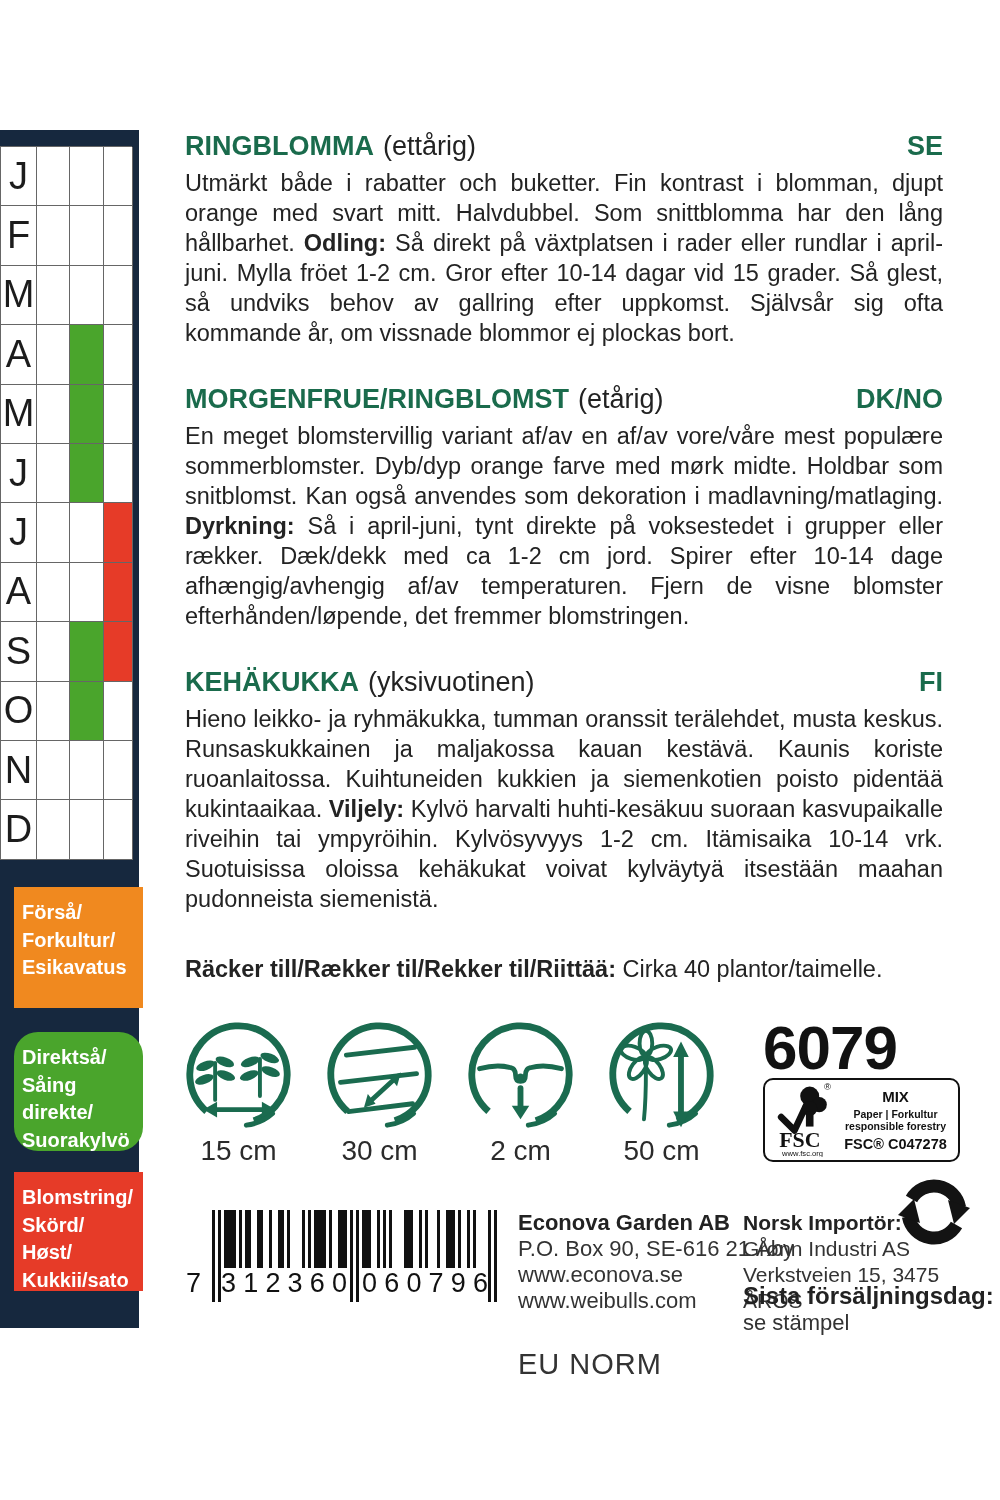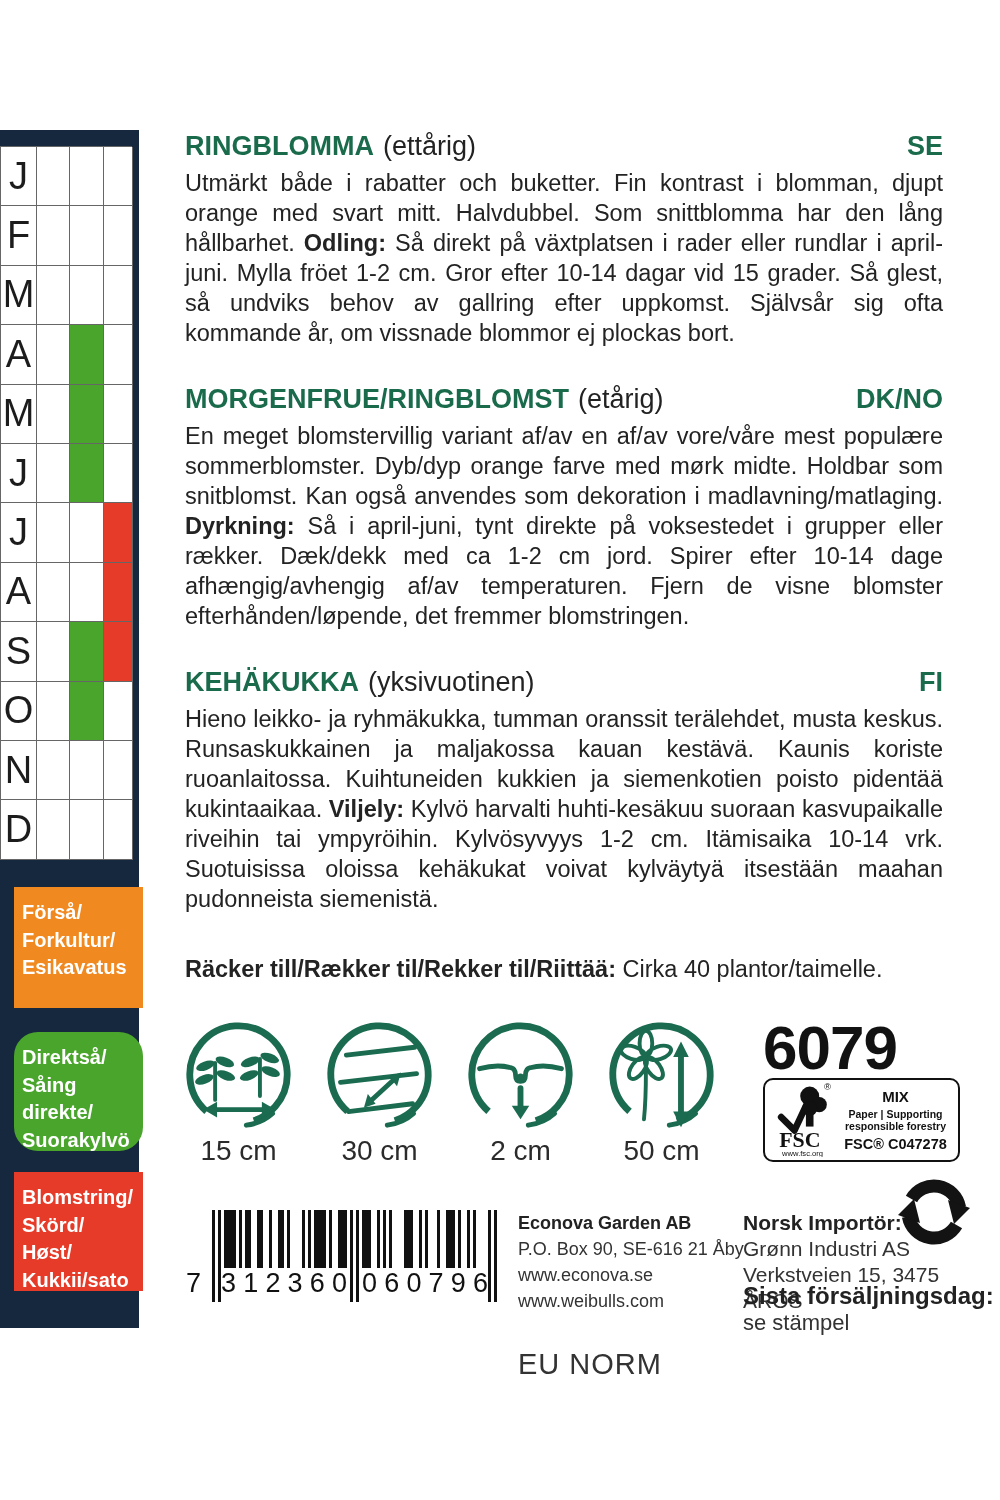--- a/index.html
+++ b/index.html
@@ -64,21 +64,21 @@
   
   .barcode{position:absolute;left:186px;top:1210px;width:330px;height:100px;}
   .barcode svg{position:absolute;left:26px;top:0;shape-rendering:crispEdges;}
   .bc-first{position:absolute;left:0;top:58px;font-size:27px;line-height:30px;color:#111;}
   .bc-digits{position:absolute;top:58px;width:126px;height:30px;line-height:30px;font-size:27px;
     color:#111;background:#fff;display:flex;justify-content:space-between;}
   .bc-left{left:35px;}
   .bc-right{left:176px;}
 
   
-  .publisher{position:absolute;left:518px;top:1210px;font-size:18px;line-height:26px;color:#333;}
+  .publisher{position:absolute;left:518px;top:1210px;font-size:22px;line-height:26px;color:#333;}
   .publisher .name{font-weight:bold;color:#222;}
   .eu-norm{position:absolute;left:518px;top:1348px;font-size:29px;color:#333;letter-spacing:1px;}
   .importer{position:absolute;left:743px;top:1210px;font-size:21px;line-height:26px;color:#333;}
   .importer .label{font-weight:bold;color:#222;}
   .expiry{position:absolute;left:743px;top:1282px;color:#222;}
   .expiry .label{font-weight:bold;font-size:24px;line-height:28px;}
   .expiry .value{font-size:22px;line-height:26px;color:#333;}
   .recycle{position:absolute;left:898px;top:1176px;width:72px;height:72px;}
 </style>
 </head>
@@ -265,21 +265,21 @@
         <circle cx="38" cy="18" r="10" fill="#111"></circle>
         <circle cx="48" cy="27" r="8" fill="#111"></circle>
         <circle cx="38" cy="31" r="8" fill="#111"></circle>
         <rect x="34" y="34" width="8" height="16" fill="#111"></rect>
         <text x="6" y="72" font-family="'Liberation Serif','DejaVu Serif',serif" font-weight="bold" font-size="23" fill="#111">FSC</text>
         <text x="9" y="81" font-size="8" fill="#111">www.fsc.org</text>
       </svg>
     </div>
     <div class="fsc-right">
       <div class="fsc-mix">MIX</div>
-      <div class="fsc-claim">Paper | Supporting responsible forestry</div>
+      <div class="fsc-claim">Paper | Forkultur responsible forestry</div>
       <div class="fsc-code">FSC® C047278</div>
     </div>
   </div>
 
   <div class="barcode">
     <svg id="barcode-svg" width="285" height="92">
         <rect x="0" y="0" width="3" height="92" fill="#111"></rect>
         <rect x="6" y="0" width="3" height="92" fill="#111"></rect>
         <rect x="12" y="0" width="3" height="70" fill="#111"></rect>
         <rect x="15" y="0" width="3" height="70" fill="#111"></rect>

